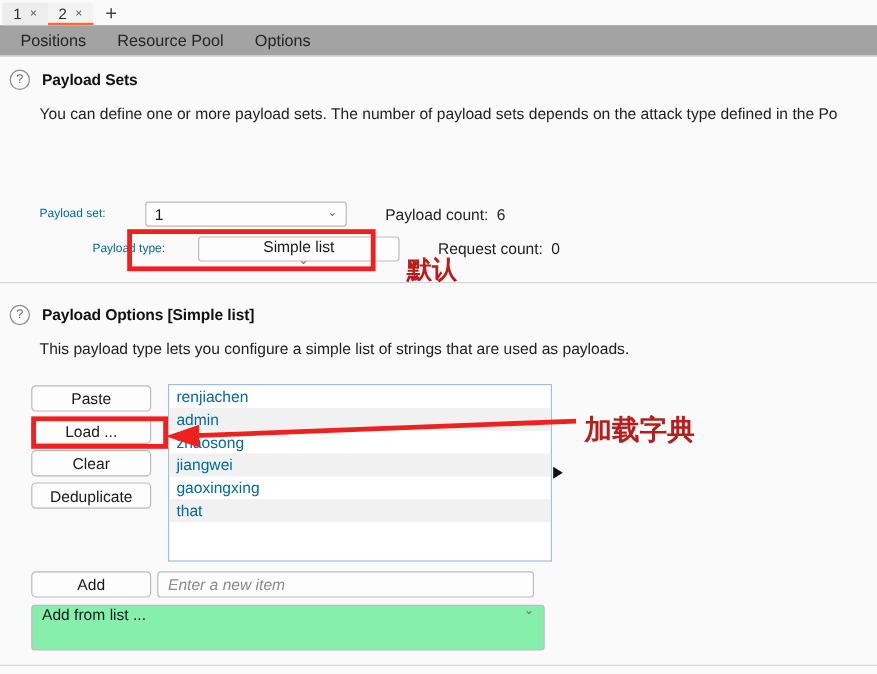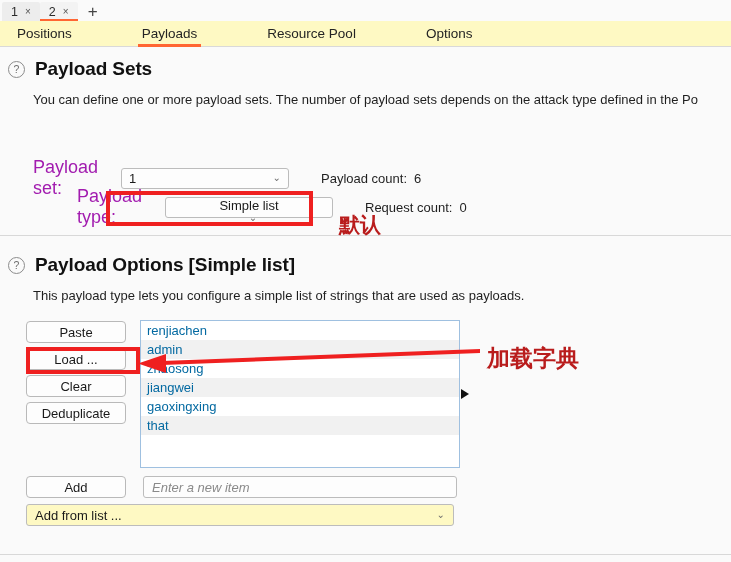--- a/index.html
+++ b/index.html
@@ -64,27 +64,26 @@
     align-items: center;
     justify-content: center;
     font-size: 17px;
     color: #444;
     background: transparent;
   }
 
   
   .navtabs {
     height: 26px;
-    background: #fef9c3;
+    background: #a3a3a3;
     display: flex;
     align-items: center;
     border-bottom: 1px solid #d9d9d9;
     padding-left: 4px;
     box-sizing: border-box;
-    gap: 44px;
   }
   .navtab {
     height: 26px;
     display: flex;
     align-items: center;
     padding: 0 13px;
     font-size: 13.5px;
     color: #242424;
     position: relative;
     box-sizing: border-box;
@@ -115,21 +114,21 @@
     border-radius: 50%;
     display: inline-flex;
     align-items: center;
     justify-content: center;
     font-size: 10.5px;
     color: #6e6e6e;
     line-height: 1;
     flex: none;
   }
   .section-title {
-    font-size: 19px;
+    font-size: 13px;
     font-weight: bold;
     color: #111;
     letter-spacing: -0.1px;
   }
   .section-desc {
     padding-left: 33px;
     font-size: 13px;
     color: #1f1f1f;
     white-space: nowrap;
   }
@@ -140,22 +139,22 @@
   }
 
   
   .formrow {
     display: flex;
     align-items: center;
     padding-left: 33px;
     height: 22px;
   }
   .flabel {
-    font-size: 18px;
-    color: #a21caf;
+    font-size: 10px;
+    color: #0369a1;
     width: 88px;
     flex: none;
   }
   .combo {
     height: 21px;
     background: #fdfdfd;
     border: 1px solid #bcbcbc;
     border-radius: 3px;
     display: flex;
     align-items: center;
@@ -221,26 +220,26 @@
     align-items: center;
     padding: 0 8px;
     box-sizing: border-box;
   }
   .newitem .ph {
     font-style: italic;
     font-size: 13px;
     color: #8a8a8a;
   }
   .addfrom {
-    height: 22px;
-    background: #fef9c3;
+    height: 38px;
+    background: #86efac;
     border: 1px solid #bcbcbc;
     border-radius: 3px;
     display: flex;
-    align-items: center;
+    align-items: flex-start;
     justify-content: space-between;
     padding: 0 8px;
     font-size: 13px;
     color: #1a1a1a;
     box-sizing: border-box;
   }
 
   
   .anno-box {
     position: absolute;
@@ -280,23 +279,20 @@
   <div class="rtab active">
     <span>2</span>
     <span class="xmark">×</span>
   </div>
   <div class="rtab-add">+</div>
 </div>
 
 <div class="navtabs">
   <div class="navtab">
     <span>Positions</span>
-  </div>
-  <div class="navtab active">
-    <span>Payloads</span>
   </div>
   <div class="navtab">
     <span>Resource Pool</span>
   </div>
   <div class="navtab">
     <span>Options</span>
   </div>
 </div>
 
 <div class="content">
@@ -363,21 +359,21 @@
     <div class="listrow alt">admin</div>
     <div class="listrow">zhaosong</div>
     <div class="listrow alt">jiangwei</div>
     <div class="listrow">gaoxingxing</div>
     <div class="listrow alt">that</div>
   </div>
 
   <div class="tri-marker" style="left:461px; top:342px;"></div>
 
   <div class="abs" style="left:26px; top:429px;">
-    <div style="display:flex; align-items:center; gap:17px;">
+    <div style="display:flex; align-items:center; gap:5px;">
       <div class="pbtn">
         <span>Add</span>
       </div>
       <div class="newitem" style="width:314px;text-align:center;" title="Enter a new item">
         <span class="ph">Enter a new item</span>
       </div>
     </div>
   </div>
 
   <div class="addfrom abs" style="left:26px; top:457px; width:428px;">

